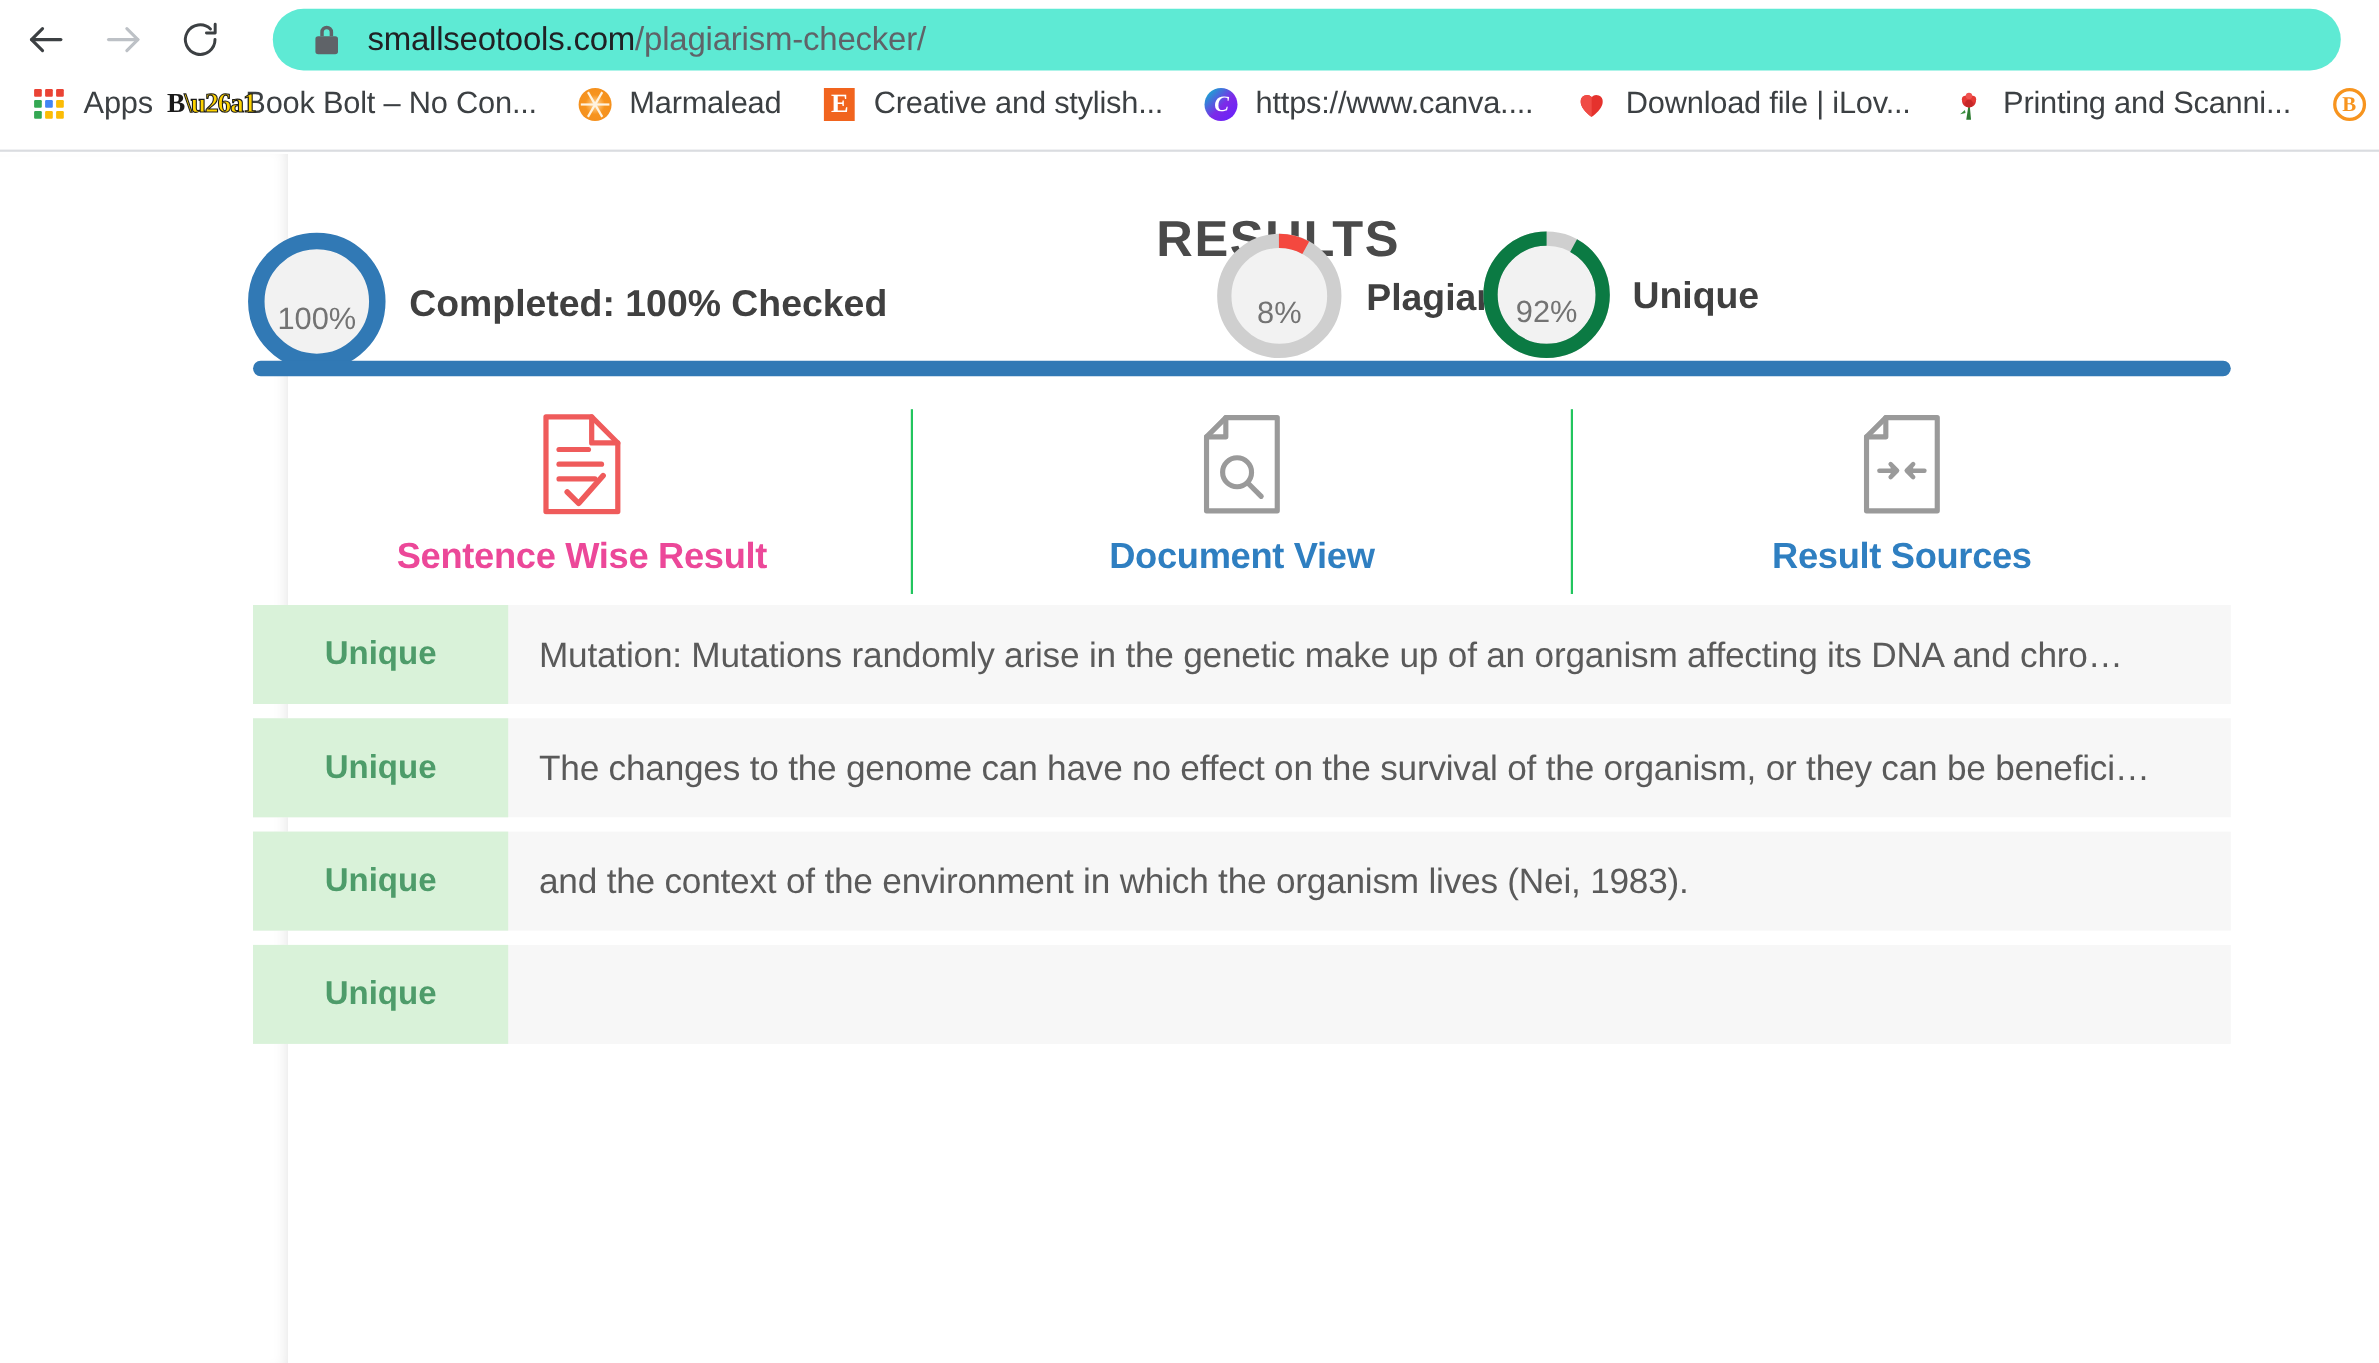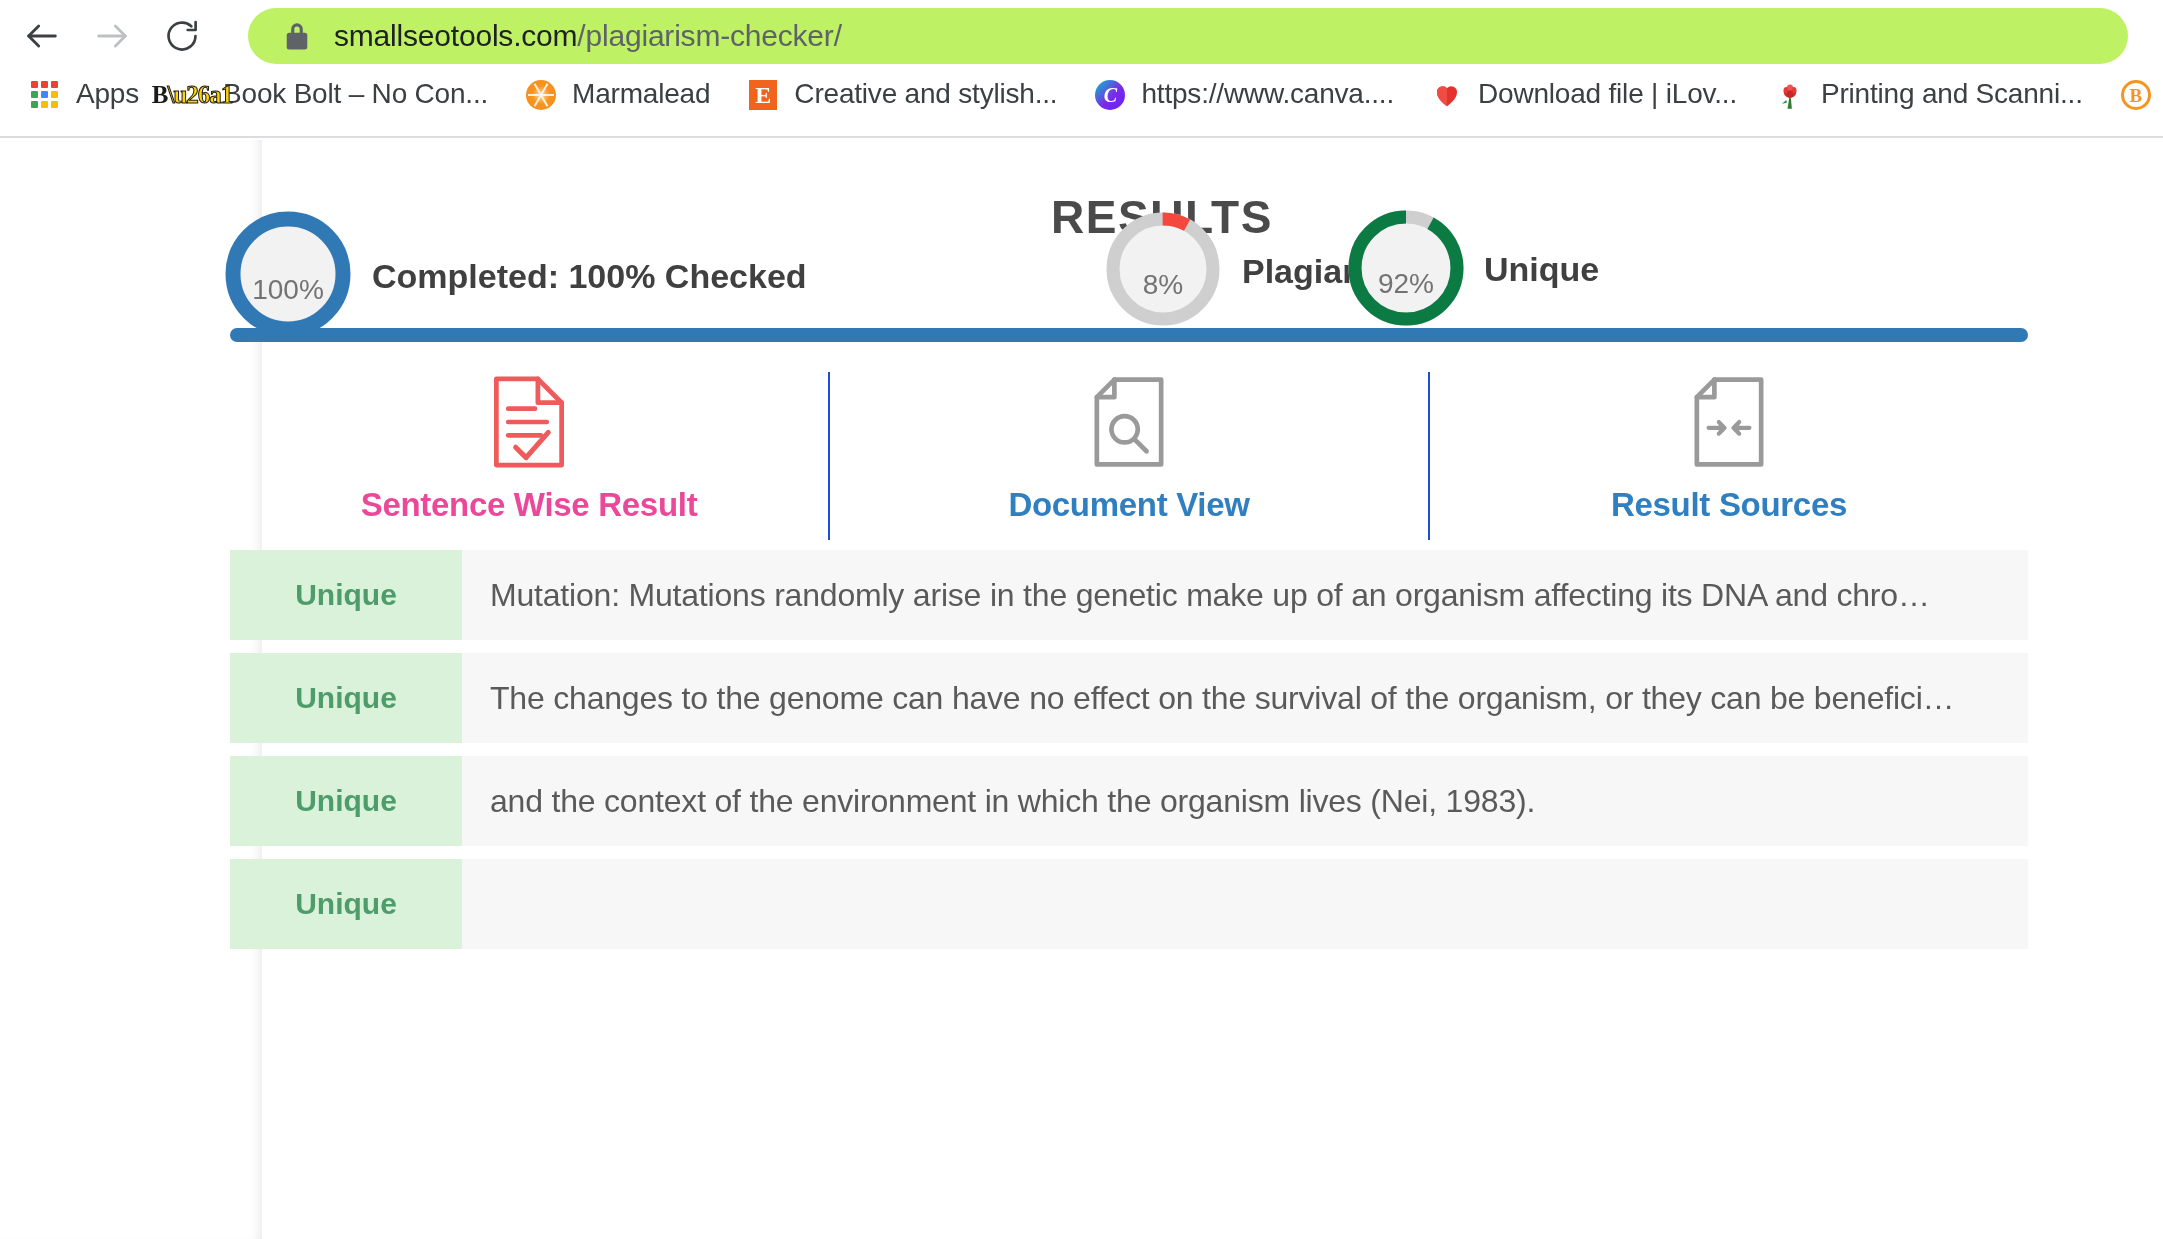--- a/index.html
+++ b/index.html
@@ -22,21 +22,21 @@
   .nav-btn {
     width: 56px; height: 56px; margin-left: 14px;
     display: flex; align-items: center; justify-content: center;
     border-radius: 50%; background: transparent; border: none;
     cursor: pointer;
   }
   .nav-btn svg { display: block; }
   #omnibox {
     position: absolute; left: 248px; top: 8px;
     width: 1880px; height: 56px;
-    background: #bef264; border-radius: 28px;
+    background: #5eead4; border-radius: 28px;
     display: flex; align-items: center;
   }
   #lock-icon { margin-left: 36px; display: flex; align-items: center; }
   #url-text {
     margin-left: 24px; font-size: 30px; letter-spacing: -0.2px;
     color: #5f6368; white-space: nowrap;
   }
   #url-text .url-host { color: #202124; }
 
   #bookmarks-row {
@@ -168,21 +168,21 @@
   #tabs {
     position: absolute; left: -32px; top: 232px;
     width: 1798px; height: 168px;
     display: flex;
   }
   .tab {
     flex: 1; display: flex; flex-direction: column;
     align-items: center; justify-content: flex-start;
     cursor: pointer; position: relative; padding-top: 6px;
   }
-  .tab + .tab { border-left: 2px solid #1d4ed8; }
+  .tab + .tab { border-left: 2px solid #22c55e; }
   .tab-icon { height: 88px; display: flex; align-items: center; justify-content: center; }
   .tab-label {
     margin-top: 20px; font-size: 33px; font-weight: bold;
     letter-spacing: -0.3px;
   }
   .tab-label.active { color: #ec4899; }
   .tab-label.link { color: #2f7fc1; }
 
   
   #rows {

